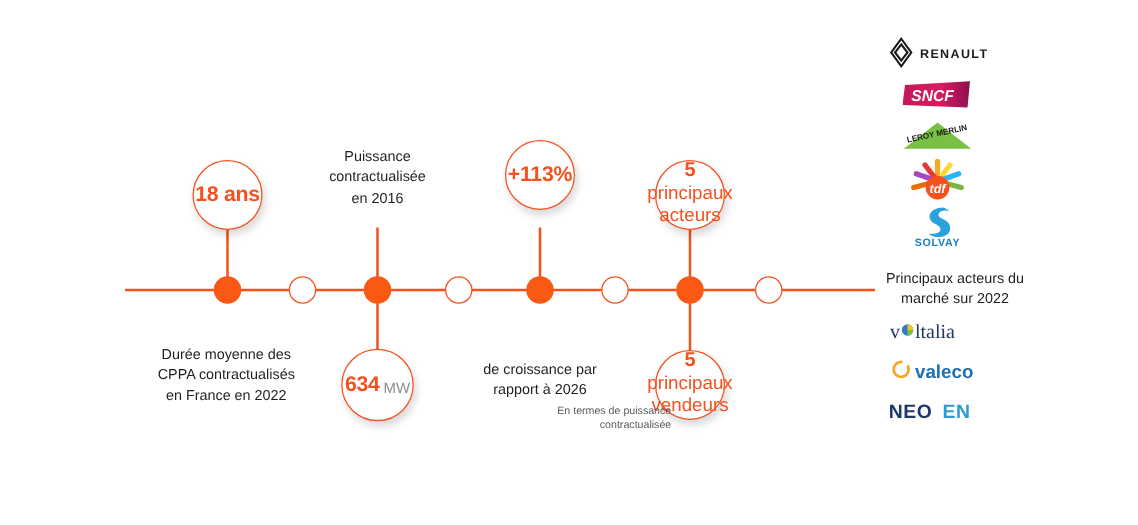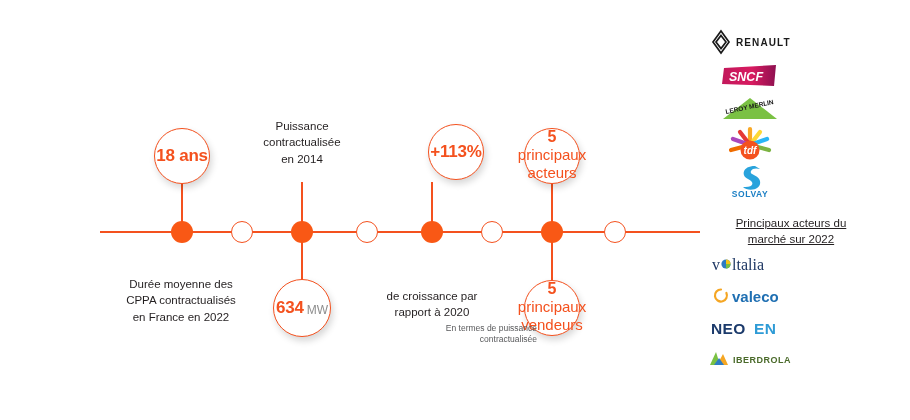--- a/index.html
+++ b/index.html
@@ -88,21 +88,21 @@
     <span class="big">18 ans</span>
   </div>
 
   <div class="bubble" style="left:302px;top:308px;width:58px;height:58px;">
     <span class="row">
       <span class="big">634</span>
       <span class="unit">MW</span>
     </span>
   </div>
 
-  <div class="bubble" style="left:432px;top:152px;width:56px;height:56px;margin-left:24px;">
+  <div class="bubble" style="left:432px;top:140px;width:56px;height:56px;">
     <span class="big">+113%</span>
   </div>
 
   <div class="bubble" style="left:552px;top:156px;width:56px;height:56px;">
     <span class="num">5</span>
     <span class="sub" style="white-space:pre-line;">principaux
 acteurs</span>
   </div>
 
   <div class="bubble" style="left:552px;top:308px;width:56px;height:56px;">
@@ -110,30 +110,30 @@
     <span class="sub" style="white-space:pre-line;">principaux
 vendeurs</span>
   </div>
 
   <div class="caption" style="left:181px;top:276px;width:210px;white-space:pre-line;">Durée moyenne des
 CPPA contractualisés
 en France en 2022</div>
 
   <div class="caption" style="left:302px;top:118px;width:200px;white-space:pre-line;">Puissance
 contractualisée
-en 2014</div>
+en 2016</div>
 
   <div class="caption" style="left:432px;top:288px;width:210px;">
     <span style="white-space:pre-line;">de croissance par
-rapport à 2020</span>
+rapport à 2026</span>
     <span class="small" style="white-space:pre-line;">En termes de puissance
 contractualisée</span>
   </div>
 
-  <div class="rightTitle" style="left:696px;top:215px;width:190px;white-space:pre-line;text-decoration:underline;">Principaux acteurs du
+  <div class="rightTitle" style="left:669px;top:215px;width:190px;white-space:pre-line;">Principaux acteurs du
 marché sur 2022</div>
 
   <div class="logoCol" style="left:700px;top:24px;width:100px;">
 
     <div class="logoBox" style="height:36px;">
       <svg width="86" height="26" viewBox="0 0 86 26" aria-hidden="true">
         <path d="M14 2 L22 13 L14 24 L6 13 Z" fill="none" stroke="#1a1a1a" stroke-width="1.7"></path>
         <path d="M14 6.5 L19 13 L14 19.5 L9 13 Z" fill="none" stroke="#1a1a1a" stroke-width="1.7"></path>
         <text x="29" y="17" font-family="Liberation Sans, sans-serif" font-size="10" font-weight="bold" letter-spacing="1.1" fill="#1a1a1a">RENAULT</text>
       </svg>
@@ -204,23 +204,15 @@
       </svg>
     </div>
 
     <div class="logoBox" style="height:32px;">
       <svg width="86" height="22" viewBox="0 0 86 22" aria-hidden="true">
         <text x="4" y="17" font-family="Liberation Sans, sans-serif" font-size="15.5" font-weight="bold" letter-spacing="0.4" fill="#1b3a6b">NEO</text>
         <text x="47" y="17" font-family="Liberation Sans, sans-serif" font-size="15.5" font-weight="bold" letter-spacing="0.4" fill="#2e9bd6">EN</text>
       </svg>
     </div>
 
-    <div class="logoBox" style="height:30px;">
-      <svg width="88" height="20" viewBox="0 0 88 20" aria-hidden="true">
-        <polygon points="4,16 10,3 14,16" fill="#7ac143"></polygon>
-        <polygon points="11,16 17,5 22,16" fill="#f5a623"></polygon>
-        <polygon points="8,16 13,9 18,16" fill="#2e7cc4"></polygon>
-        <text x="27" y="14" font-family="Liberation Sans, sans-serif" font-size="9" font-weight="bold" letter-spacing="0.5" fill="#4a6a2a">IBERDROLA</text>
-      </svg>
-    </div>
   </div>
 
 </div>
 
 </body></html>

